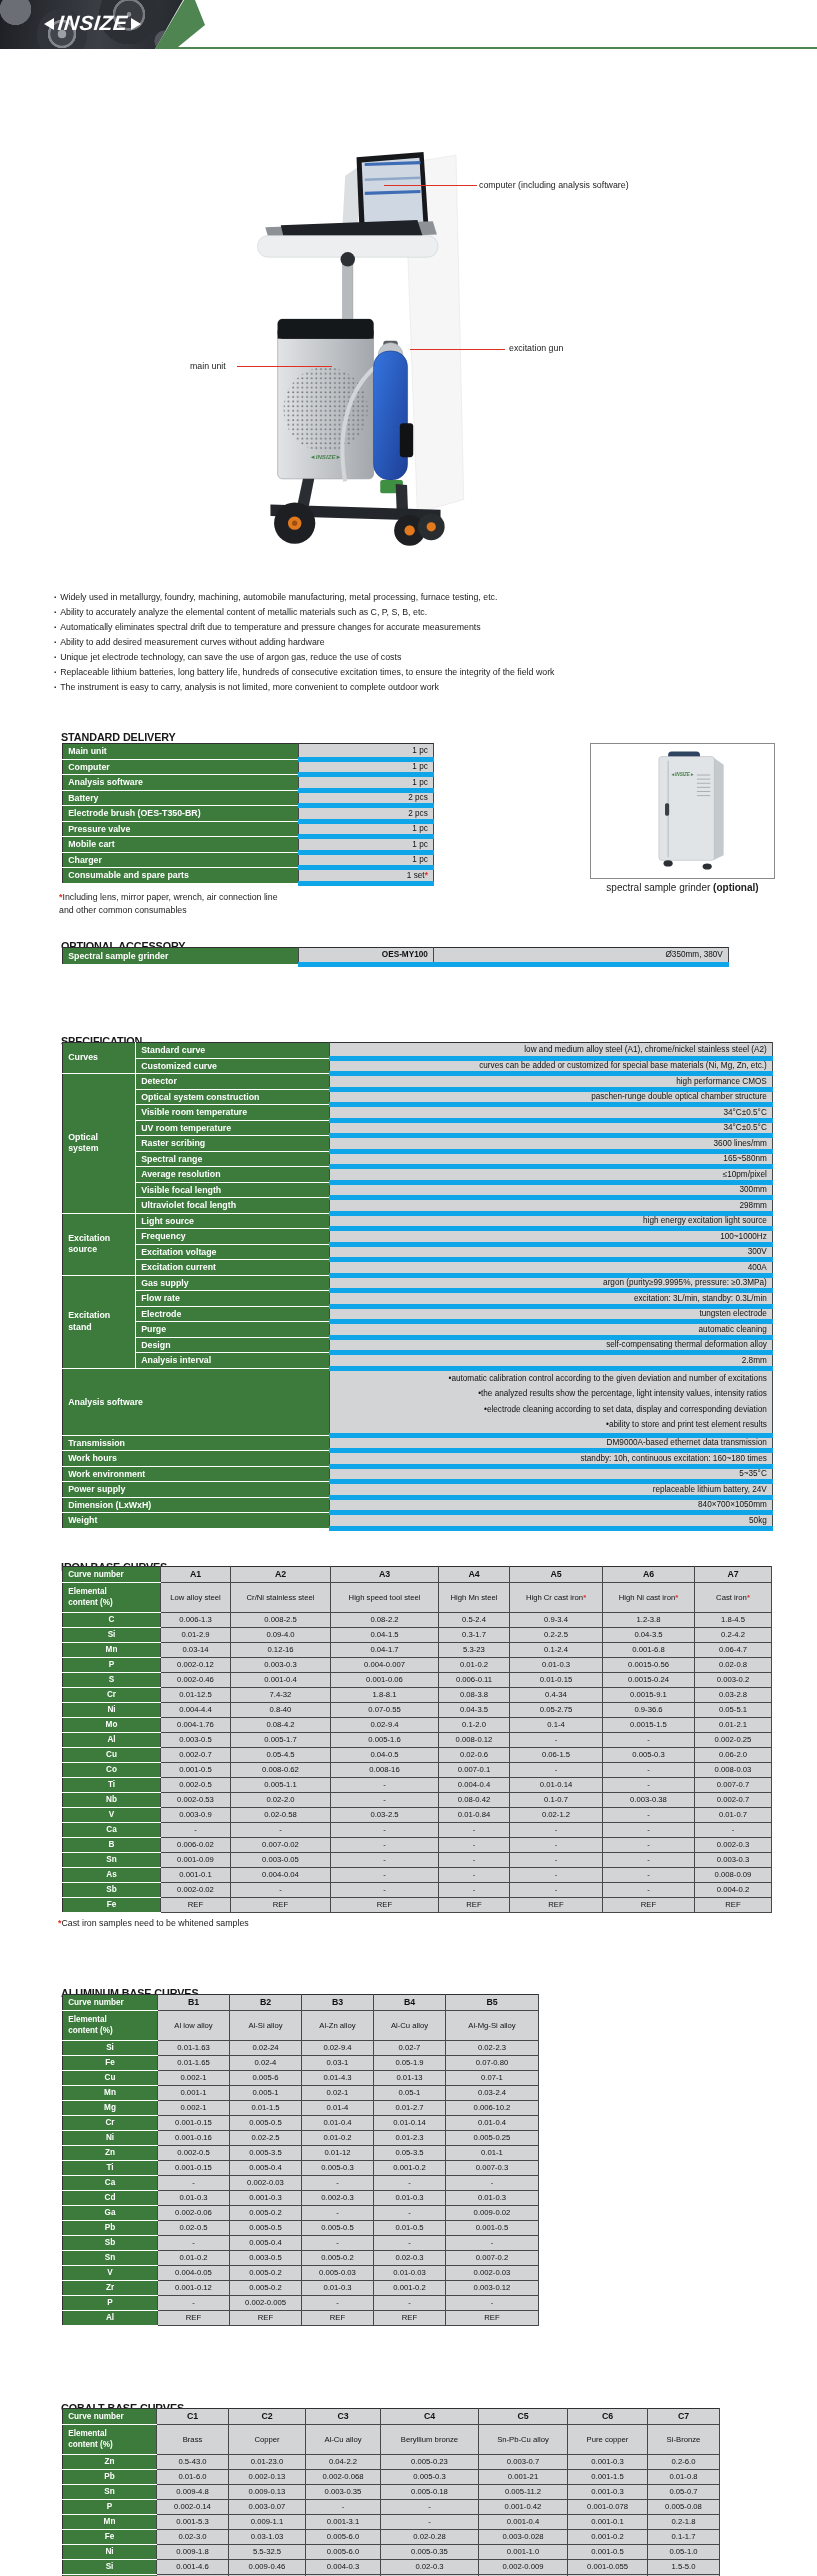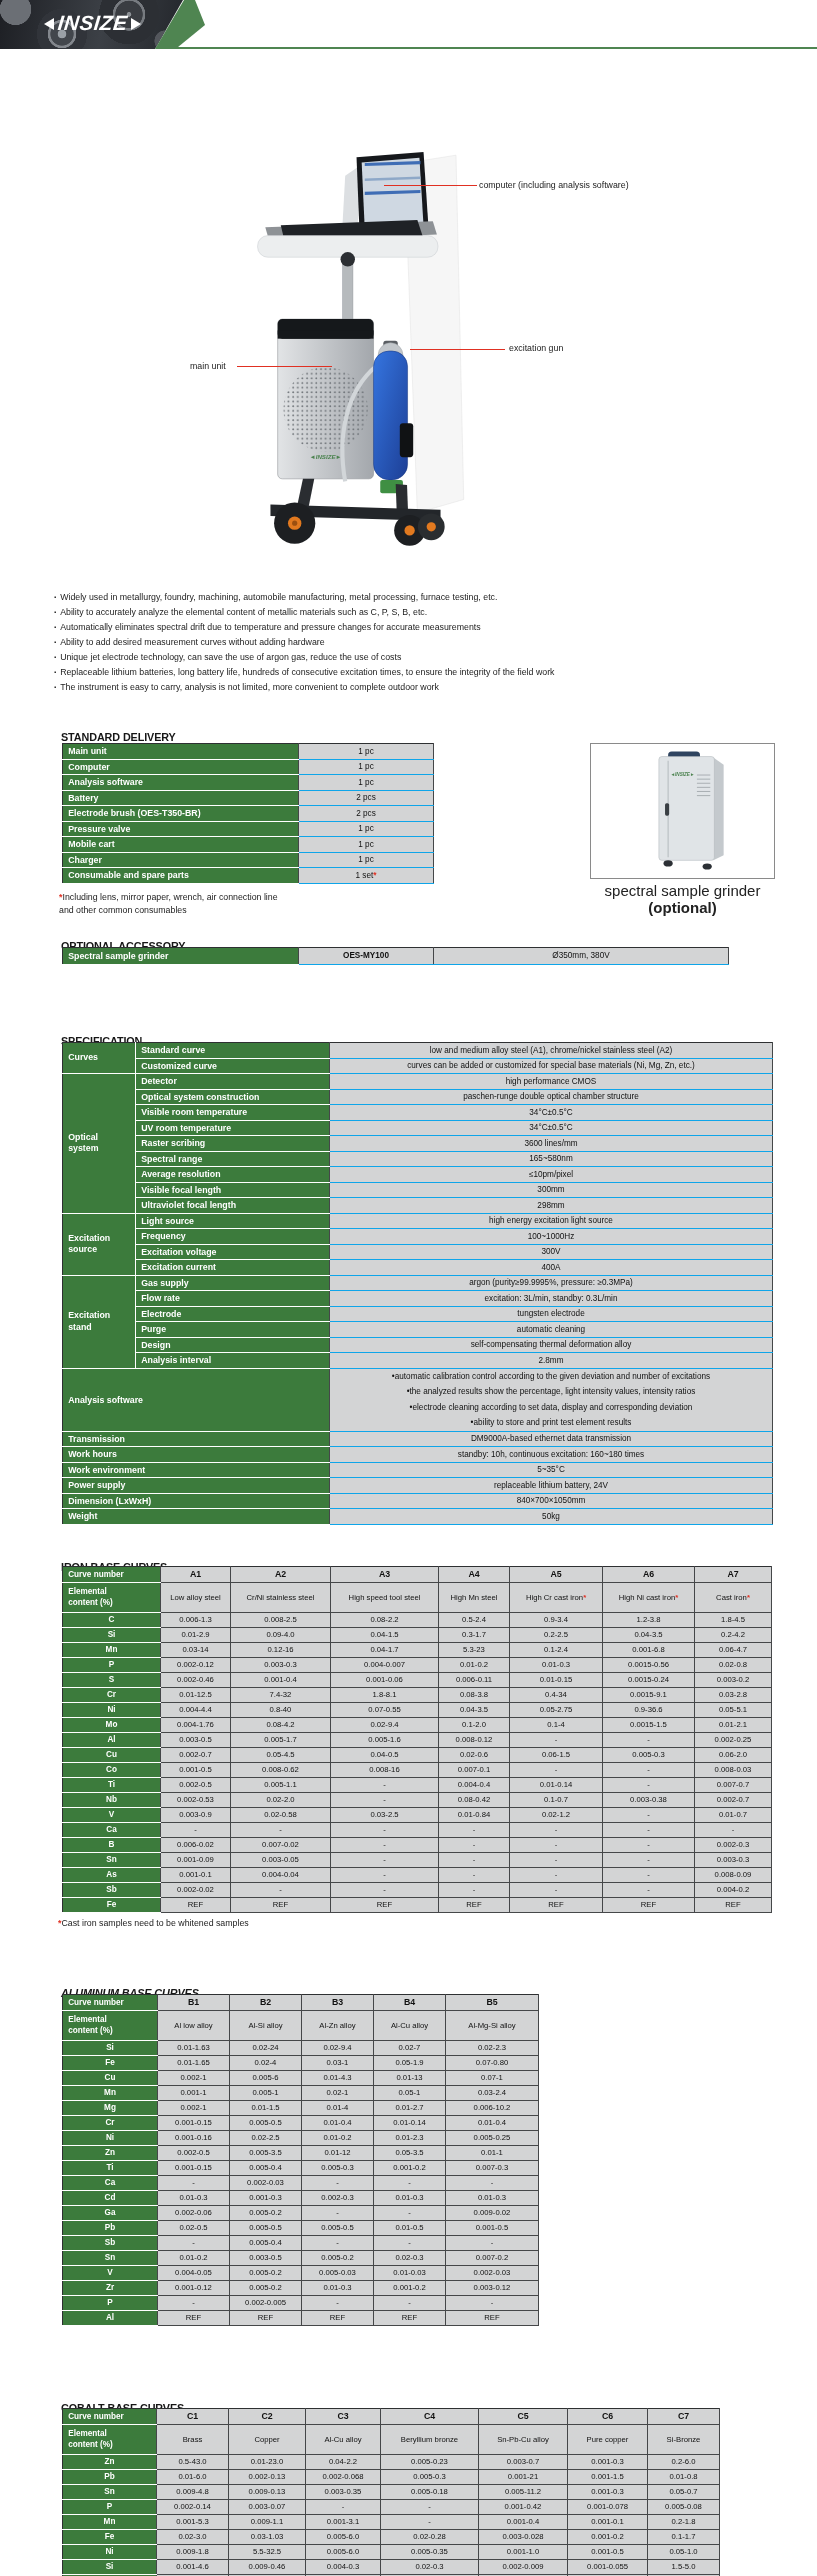--- a/index.html
+++ b/index.html
@@ -33,30 +33,30 @@
   .leader{position:absolute;height:1px;background:#e03022;}
 
   
   .features{position:absolute;left:54px;top:590px;margin:0;padding:0;list-style:none;font-size:8.8px;line-height:14px;color:#222;}
   .features li{white-space:nowrap;}
   .features .sq{font-size:5.7px;margin-right:4.1px;position:relative;top:-1px;}
 
   
   .sec-h{position:absolute;left:61px;font-size:10.8px;font-weight:bold;color:#161616;letter-spacing:-0.1px;}
   .h-sd{top:722px;} .h-oa{top:931px;} .h-sp{top:1026px;}
-  .h-fe{top:1552px;} .h-al{top:1978px;font-style:italic;} .h-co{top:2393px;}
+  .h-fe{top:1552px;} .h-al{top:1978px;} .h-co{top:2393px;}
 
   
   table{border-collapse:collapse;table-layout:fixed;position:absolute;background:#fff;}
   table{border:1.5px solid #2e3032;}
   th,td{padding:0 5.2px;overflow:hidden;}
   th.g{background:#3c7b3c;color:#fff;font-weight:bold;font-size:8.8px;text-align:left;
        border-bottom:1px solid #fff;border-right:1px solid #454749;}
-  td.v{background:#d3d4d5;color:#111;font-size:8.2px;text-align:center;
-       border-bottom:1px solid #0ea5e9;border-right:1px solid #454749;}
+  td.v{background:#d3d4d5;color:#111;font-size:8.2px;text-align:right;
+       border-bottom:5px solid #0ea5e9;border-right:1px solid #454749;}
   .t-delivery{top:743px;left:62px;width:371px;}
   .t-delivery tr{height:15.5px;}
   .t-optional{top:947px;left:62px;width:667px;}
   .t-optional tr{height:16.5px;}
   .t-optional td.code{font-weight:bold;}
   .t-spec{top:1042px;left:62px;width:710px;}
   .t-spec tr{height:15.5px;}
   .t-spec tr.tall{height:62px;}
   .t-spec th.grp{white-space:pre-line;border-right:1px solid #fff;font-size:8.8px;line-height:11.3px;}
   .t-spec .multi div{line-height:15.5px;}
@@ -74,21 +74,21 @@
   .curve td.hd{font-weight:bold;font-size:8.8px;color:#111;}
   .curve td.alloy{font-size:7.7px;color:#111;}
   .curve td.val{font-size:7.7px;color:#111;}
   .curve th.lab{white-space:pre-line;line-height:11.3px;}
 
   
   .note{position:absolute;left:59px;top:891px;width:232px;font-size:8.8px;line-height:13.4px;color:#222;}
   .note-fe{position:absolute;left:58px;top:1918px;font-size:8.8px;color:#222;}
   .red{color:#e03022;font-weight:bold;}
   .grinder-box{position:absolute;left:590px;top:743px;width:183px;height:134px;border:0.5px solid #8a8a8a;background:#fff;}
-  .grinder-cap{position:absolute;left:577px;top:882px;width:211px;text-align:center;font-size:15px;color:#222;}
+  .grinder-cap{position:absolute;left:577px;top:882px;width:211px;text-align:center;font-size:10px;color:#222;}
   .grinder-cap b{font-weight:bold;}
 </style>
 </head>
 <body>
 
 <div id="page">
 
   <header class="banner">
     <div class="banner-photo">
       <div class="logo">

